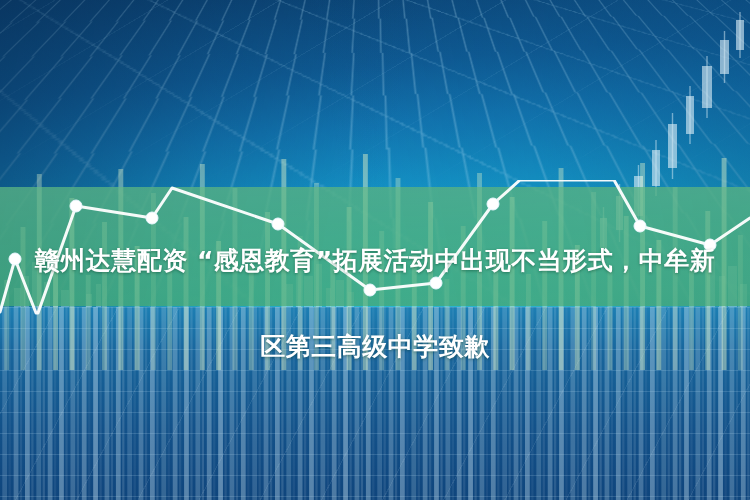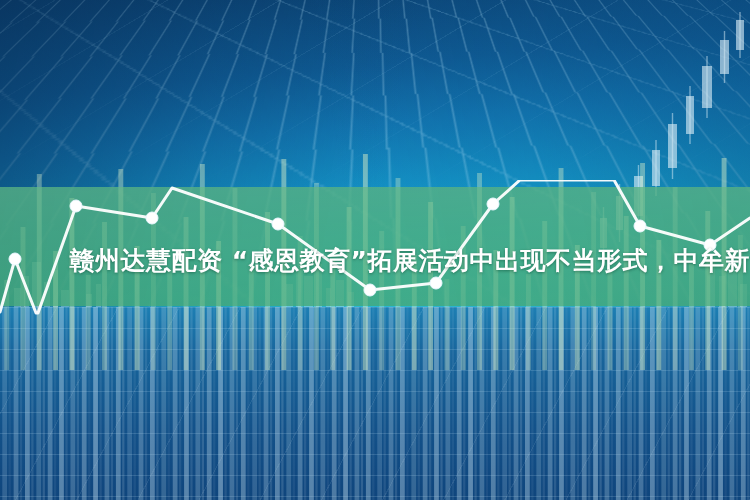--- a/index.html
+++ b/index.html
@@ -101,21 +101,21 @@
     background:linear-gradient(180deg,#57b183 0%, #4fae7e 35%, #4aab7a 70%, #45a877 100%);
     opacity:.80;
   }
 
   
   .linechart{position:absolute;left:0;top:180px;width:750px;height:170px;}
 
   
   .title{
     position:absolute;left:0;top:196px;width:750px;
-    text-align:right;
+    text-align:center;
     color:#ffffff;
     font-weight:bold;
     font-size:25px;
     line-height:43px;
     letter-spacing:.5px;
     text-shadow:0 1px 3px rgba(0,50,30,.45);
     white-space:pre-line;
   }
 </style>
 </head>
@@ -432,15 +432,16 @@
         <circle cx="370" cy="110" r="6" fill="#ffffff" stroke="#eaf7ff" stroke-width="1"></circle>
         <circle cx="436" cy="103" r="6" fill="#ffffff" stroke="#eaf7ff" stroke-width="1"></circle>
         <circle cx="493" cy="24" r="6" fill="#ffffff" stroke="#eaf7ff" stroke-width="1"></circle>
         <circle cx="640" cy="46" r="6" fill="#ffffff" stroke="#eaf7ff" stroke-width="1"></circle>
         <circle cx="710" cy="65" r="6" fill="#ffffff" stroke="#eaf7ff" stroke-width="1"></circle>
       </g>
   </svg>
 
   <div class="title">
     <div>赣州达慧配资 “感恩教育”拓展活动中出现不当形式，中牟新</div>
+    <div>区第三高级中学致歉</div>
   </div>
 
 </div>
 
 </body></html>

